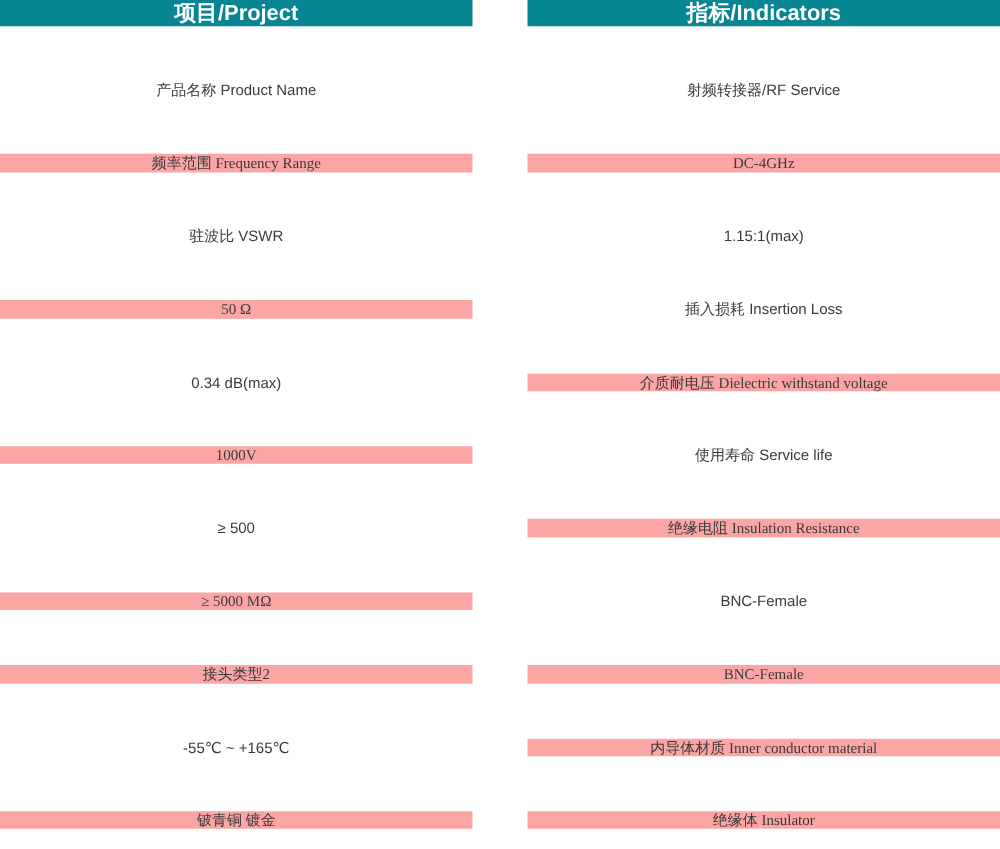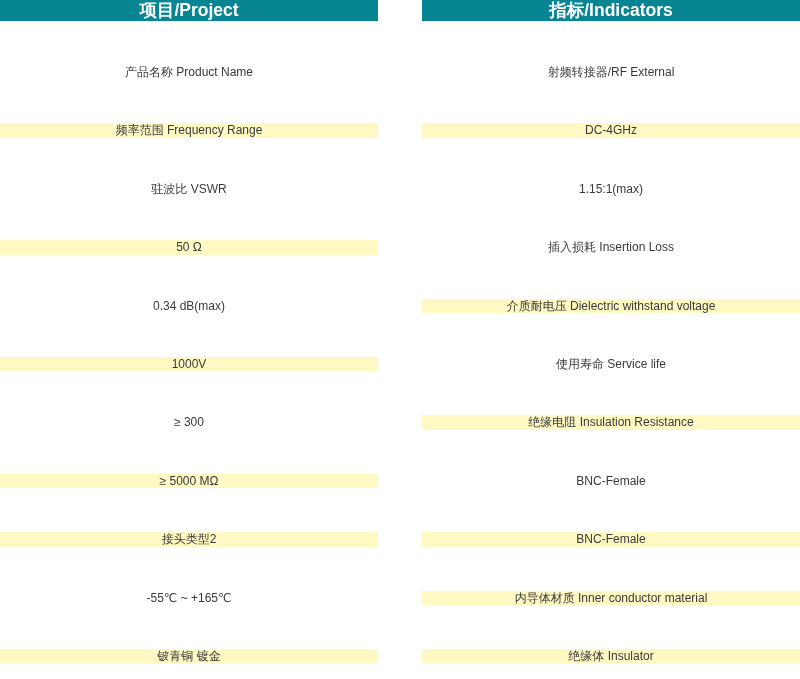--- a/index.html
+++ b/index.html
@@ -31,48 +31,48 @@
     box-sizing: border-box;
     white-space: nowrap;
   }
   .cell.header {
     background: #078593;
     color: #ffffff;
     font-weight: bold;
     font-size: 17.5px;
   }
   .cell.white { background: #ffffff; }
-  .cell.light { background: #fef9c3; }
+  .cell.light { background: #fca5a5; font-family: Liberation Serif, serif; }
 </style>
 </head>
 <body>
 
 <div class="spec-table">
   <div class="cell header">项目/Project</div>
   <div class="cell header">指标/Indicators</div>
 
   <div class="cell white">产品名称 Product Name</div>
-  <div class="cell white">射频转接器/RF External</div>
+  <div class="cell white">射频转接器/RF Service</div>
 
   <div class="cell light">频率范围 Frequency Range</div>
   <div class="cell light">DC-4GHz</div>
 
   <div class="cell white">驻波比 VSWR</div>
   <div class="cell white">1.15:1(max)</div>
 
   <div class="cell light">50 Ω</div>
 
   <div class="cell white">插入损耗 Insertion Loss</div>
   <div class="cell white">0.34 dB(max)</div>
 
   <div class="cell light">介质耐电压 Dielectric withstand voltage</div>
   <div class="cell light">1000V</div>
 
   <div class="cell white">使用寿命 Service life</div>
-  <div class="cell white">≥ 300</div>
+  <div class="cell white">≥ 500</div>
 
   <div class="cell light">绝缘电阻 Insulation Resistance</div>
   <div class="cell light">≥ 5000 MΩ</div>
 
   <div class="cell white">BNC-Female</div>
 
   <div class="cell light">接头类型2</div>
   <div class="cell light">BNC-Female</div>
 
   <div class="cell white">-55℃ ~ +165℃</div>

